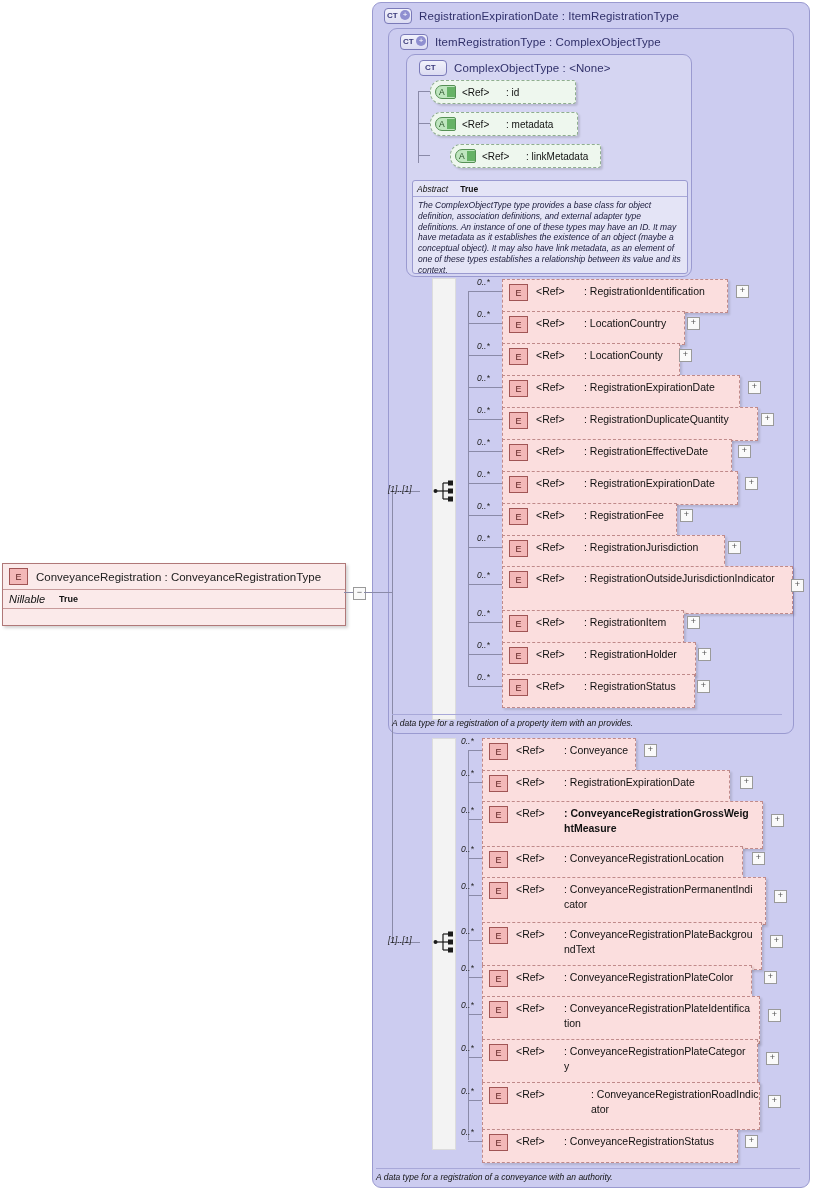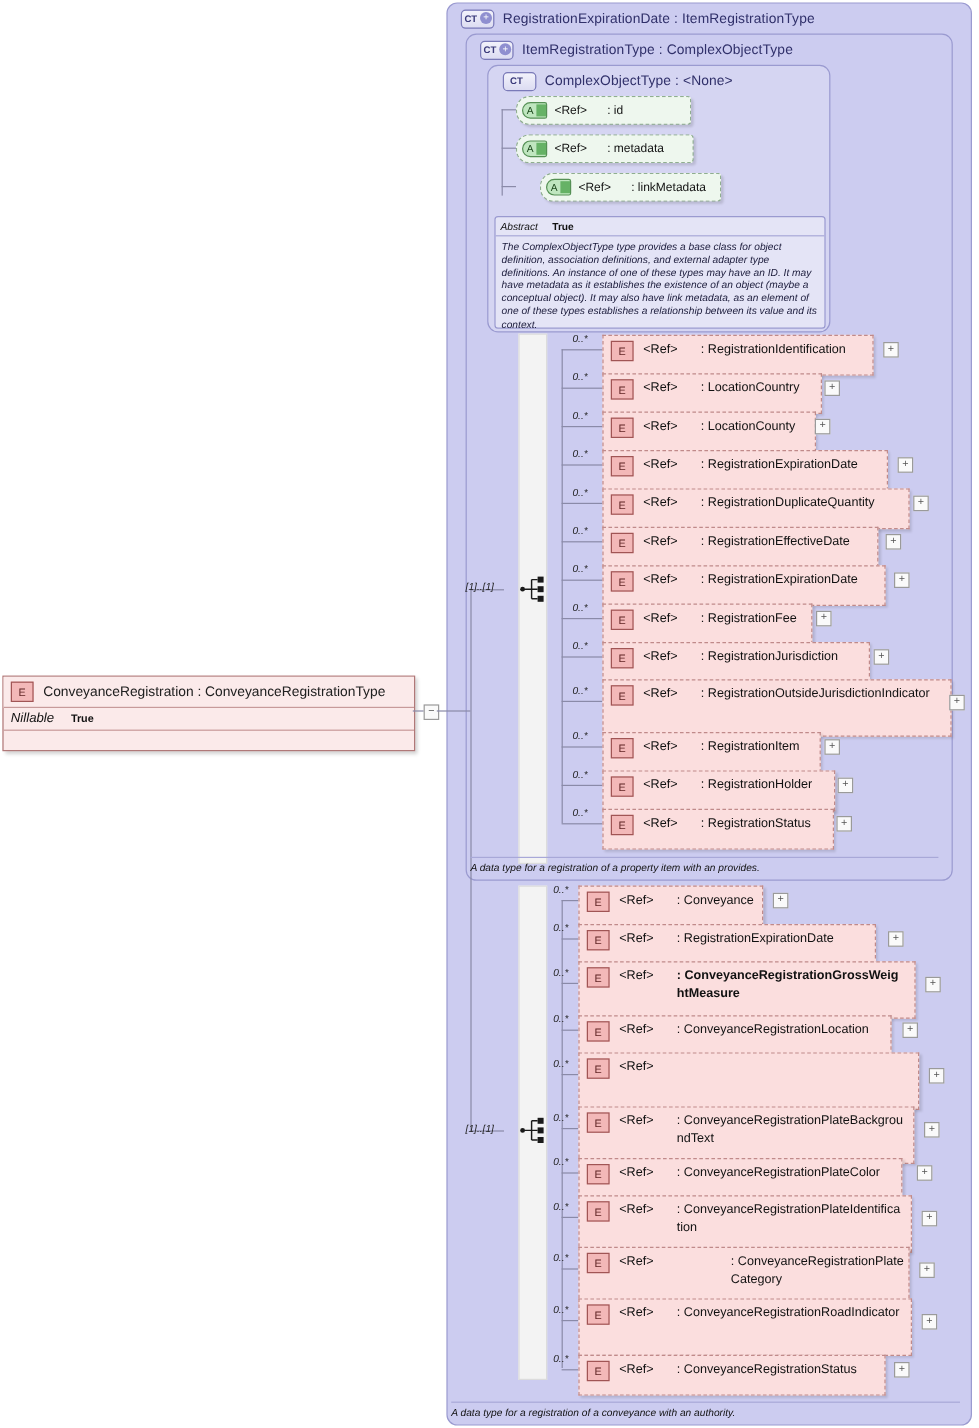--- a/index.html
+++ b/index.html
@@ -425,20 +425,21 @@
   <span class="ref">&lt;Ref&gt;</span>
   <span class="nm">: ConveyanceRegistrationLocation</span>
 </div>
 <div class="expander" style="left:752px;top:852px;">+</div>
 
 <div class="card" style="left:461px;top:881px;">0..*</div>
 <div class="ln lnh" style="left:468px;top:895px;width:14px;height:1px;"></div>
 <div class="el-row" style="left:482px;top:877px;width:276px;height:38px;">
   <span class="e-icon">E</span>
   <span class="ref">&lt;Ref&gt;</span>
+  <span class="nm" style="width:192px;">: ConveyanceRegistrationPermanentIndicator</span>
 </div>
 <div class="expander" style="left:774px;top:890px;">+</div>
 
 <div class="card" style="left:461px;top:926px;">0..*</div>
 <div class="ln lnh" style="left:468px;top:940px;width:14px;height:1px;"></div>
 <div class="el-row" style="left:482px;top:922px;width:272px;height:38px;">
   <span class="e-icon">E</span>
   <span class="ref">&lt;Ref&gt;</span>
   <span class="nm" style="width:190px;">: ConveyanceRegistrationPlateBackgroundText</span>
 </div>
@@ -460,30 +461,30 @@
   <span class="ref">&lt;Ref&gt;</span>
   <span class="nm" style="width:188px;">: ConveyanceRegistrationPlateIdentification</span>
 </div>
 <div class="expander" style="left:768px;top:1009px;">+</div>
 
 <div class="card" style="left:461px;top:1043px;">0..*</div>
 <div class="ln lnh" style="left:468px;top:1057px;width:14px;height:1px;"></div>
 <div class="el-row" style="left:482px;top:1039px;width:268px;height:38px;">
   <span class="e-icon">E</span>
   <span class="ref">&lt;Ref&gt;</span>
-  <span class="nm" style="width:186px;margin-left:45px;">: ConveyanceRegistrationPlateCategory</span>
+  <span class="nm" style="width:186px;">: ConveyanceRegistrationPlateCategory</span>
 </div>
 <div class="expander" style="left:766px;top:1052px;">+</div>
 
 <div class="card" style="left:461px;top:1086px;">0..*</div>
 <div class="ln lnh" style="left:468px;top:1100px;width:14px;height:1px;"></div>
 <div class="el-row" style="left:482px;top:1082px;width:270px;height:38px;">
   <span class="e-icon">E</span>
   <span class="ref">&lt;Ref&gt;</span>
-  <span class="nm" style="width:188px;">: ConveyanceRegistrationRoadIndicator</span>
+  <span class="nm" style="width:188px;margin-left:27px;">: ConveyanceRegistrationRoadIndicator</span>
 </div>
 <div class="expander" style="left:768px;top:1095px;">+</div>
 
 <div class="card" style="left:461px;top:1127px;">0..*</div>
 <div class="ln lnh" style="left:468px;top:1141px;width:14px;height:1px;"></div>
 <div class="el-row" style="left:482px;top:1129px;width:248px;height:24px;">
   <span class="e-icon">E</span>
   <span class="ref">&lt;Ref&gt;</span>
   <span class="nm">: ConveyanceRegistrationStatus</span>
 </div>

